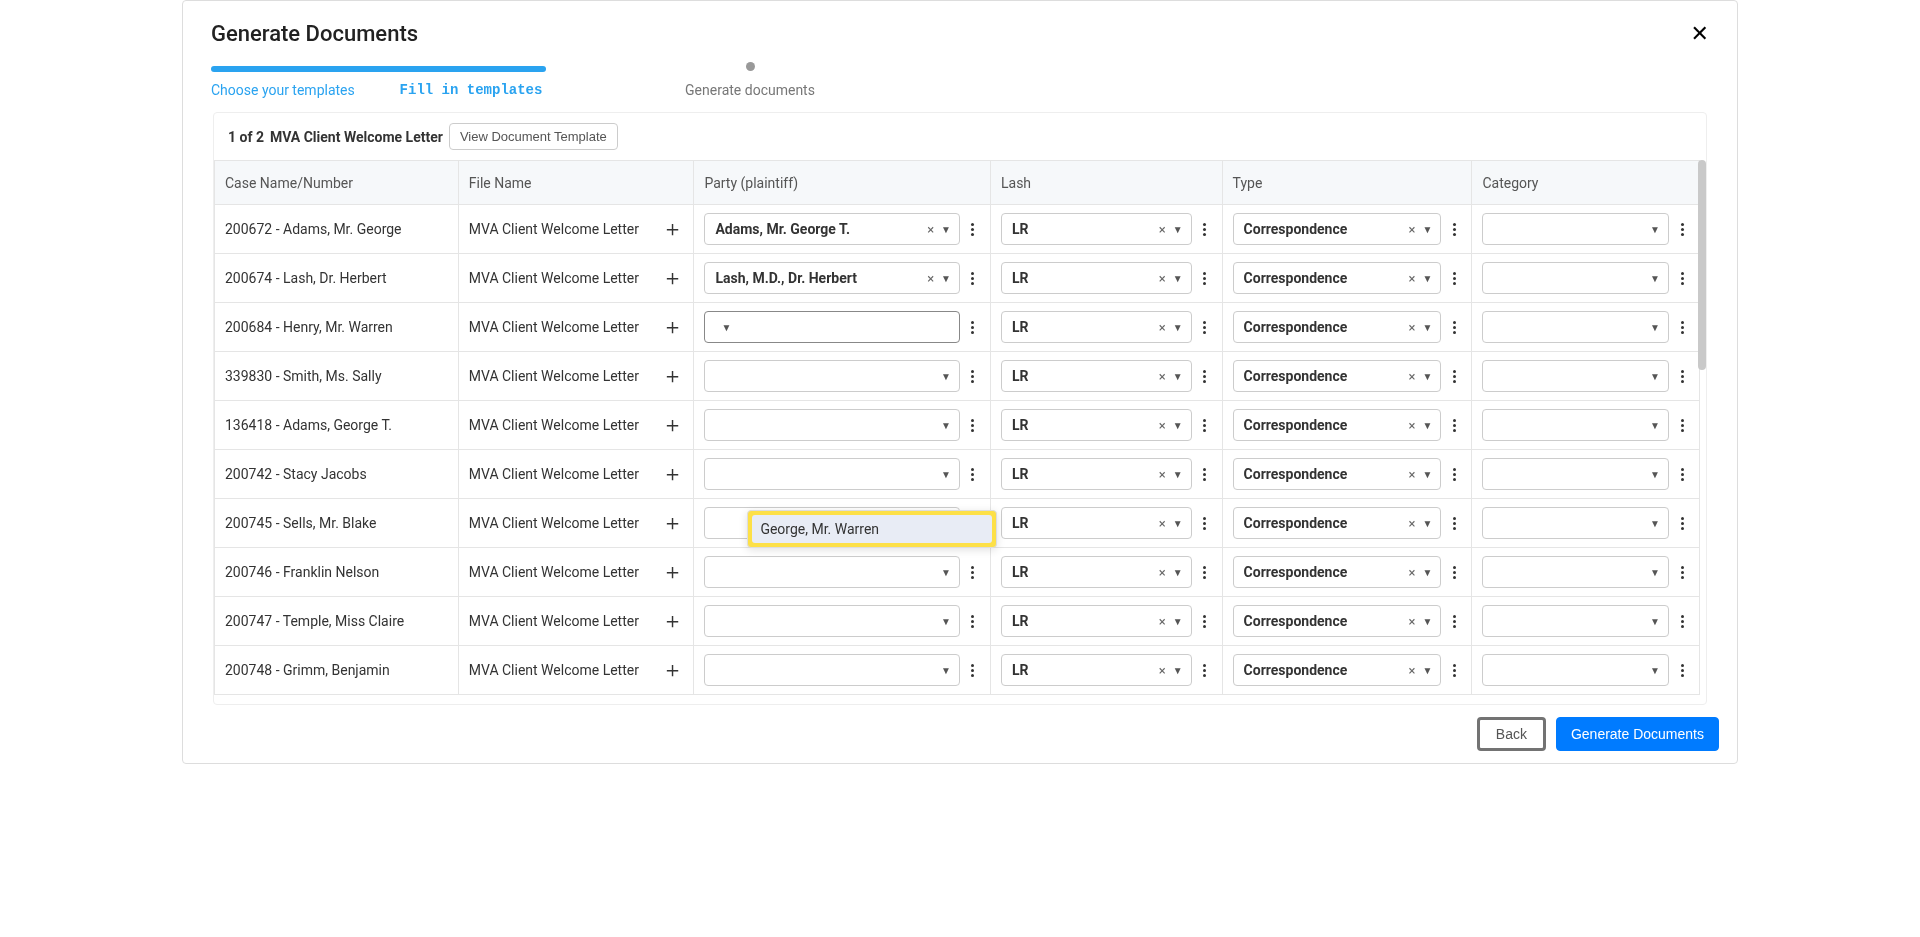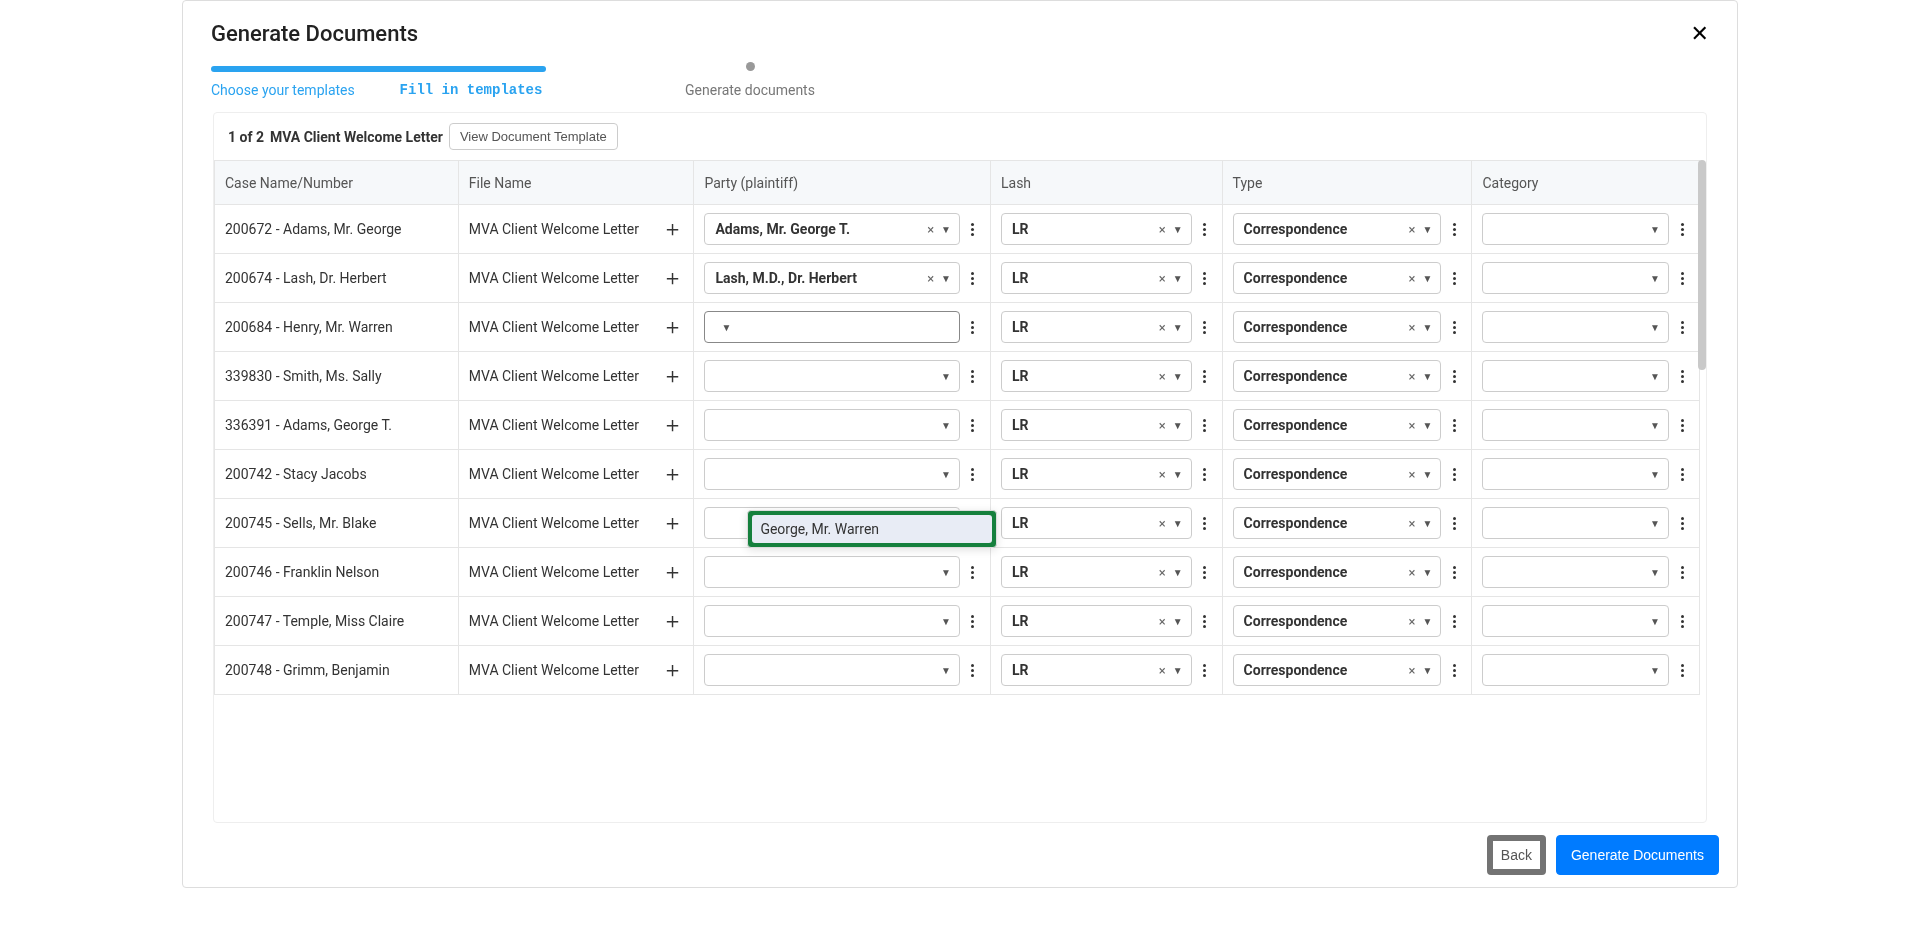--- a/index.html
+++ b/index.html
@@ -1,17 +1,17 @@
 <!DOCTYPE html>
 <html><head>
 <meta charset="utf-8">
 <style>
   * { box-sizing: border-box; margin: 0; padding: 0; }
   html, body { width: 100%; height: 100%; font-family: -apple-system, BlinkMacSystemFont, "Segoe UI", Roboto, Arial, sans-serif; font-size: 14px; color: #333; background: #fff; }
-  .app-frame { width: 1556px; height: 888px; margin: 0 auto; border: 1px solid #ddd; border-radius: 4px; background: #fff; display: flex; flex-direction: column; }
+  .app-frame { width: 1556px; height: 764px; margin: 0 auto; border: 1px solid #ddd; border-radius: 4px; background: #fff; display: flex; flex-direction: column; }
   .header { display: flex; align-items: center; justify-content: space-between; padding: 20px 28px 10px 28px; }
   .title { font-size: 22px; font-weight: 500; color: #222; }
   .close-btn { font-size: 22px; cursor: pointer; line-height: 1; background:none; border:none; }
   .content { flex:1; display:flex; flex-direction:column; padding: 0 18px; overflow:hidden; }
   .panel-wrap { flex:1; border:1px solid #eee; border-radius:4px; position:relative; display:flex; flex-direction:column; overflow:hidden; margin: 0 12px; }
   .panel-top { display:flex; align-items:center; gap:6px; padding: 10px 14px; }
   .page-indicator { font-weight:700; font-size:14px; }
   .doc-name { font-weight:700; font-size:14px; }
   .view-btn { border:1px solid #ccc; background:#fff; border-radius:4px; padding:5px 10px; font-size:13px; color:#555; cursor:pointer; }
   .table-wrap { flex:1; overflow:hidden; position:relative; }
@@ -30,25 +30,25 @@
   .file-cell { display:flex; align-items:center; justify-content:space-between; }
   .add-icon { font-size:22px; font-weight:500; cursor:pointer; line-height:1; user-select:none; }
   .combo-cell { display:flex; align-items:center; gap:6px; }
   .combo { flex:1; border:1px solid #ccc; border-radius:4px; height:32px; display:flex; align-items:center; padding:0 4px 0 10px; background:#fff; position:relative; }
   .combo.focused { border-color:#888; }
   .combo-text { flex:1; font-size:14px; color:#333; overflow:hidden; white-space:nowrap;font-weight:bold; }
   .combo-x { font-size:13px; color:#666; padding:0 3px; cursor:pointer; }
   .combo-caret { font-size:10px; color:#555; padding:0 4px; cursor:pointer; }
   .kebab { width:14px; display:flex; flex-direction:column; align-items:center; gap:2px; cursor:pointer; padding:2px 0; }
   .kebab span { width:3px; height:3px; background:#333; border-radius:50%; display:block; }
-  .dropdown-panel { position:absolute; left:42px; top:198px; width:250px; background:#15803d; border:1px solid #ddd; border-radius:4px; box-shadow:0 2px 8px rgba(0,0,0,0.12); padding:4px; z-index:50; }
+  .dropdown-panel { position:absolute; left:42px; top:198px; width:250px; background:#fde047; border:1px solid #ddd; border-radius:4px; box-shadow:0 2px 8px rgba(0,0,0,0.12); padding:4px; z-index:50; }
   .dropdown-item { background:#e8ecf5; border-radius:3px; padding:6px 8px; font-size:14px; color:#333; cursor:pointer; }
   .caret-input { border:none; outline:none; width:2px; font-size:14px; }
   .footer { display:flex; justify-content:flex-end; gap:10px; padding: 12px 18px; }
-  .btn-back { border:6px solid #737373; background:#fff; padding:6px 8px; border-radius:4px; color:#555; cursor:pointer; font-size:14px; }
+  .btn-back { border:3px solid #737373; background:#fff; padding:6px 16px; border-radius:4px; color:#555; cursor:pointer; font-size:14px; }
   .btn-gen { border:1px solid #007bff; background:#007bff; color:#fff; padding:6px 14px; border-radius:4px; cursor:pointer; font-size:14px; }
   .stepper-custom { padding: 6px 28px 14px 28px; }
   .stepper-track { display:flex; align-items:center; gap:0; }
   .bar1 { width:335px; height:6px; border-radius:3px; background:#2aa3f0; }
   .dot-col { display:flex; flex-direction:column; align-items:center; margin-left: 200px; }
   .dot-col .dot { width:9px; height:9px; border-radius:50%; background:#999; margin-bottom:5px; }
   .labels-row { display:flex; margin-top:6px; }
   .lbl1 { width:200px; text-align:left; color:#2aa3f0; }
   .lbl2 { width:150px; text-align:center; color:#2aa3f0; font-weight:600; margin-left: -15px; font-family: Liberation Mono, monospace;}
   .lbl3 { width:200px; text-align:center; color:#777; margin-left: 104px; }
@@ -357,21 +357,21 @@
                       </div>
                       <div class="kebab">
                         <span></span>
                         <span></span>
                         <span></span>
                       </div>
                     </div>
                   </td>
                 </tr>
                 <tr>
-                  <td>336391 - Adams, George T.</td>
+                  <td>136418 - Adams, George T.</td>
                   <td>
                     <div class="file-cell">
                       <span>MVA Client Welcome Letter</span>
                       <span class="add-icon">＋</span>
                     </div>
                   </td>
                   <td>
                     <div class="combo-cell">
                       <div class="combo">
                         <span class="combo-text"></span>

